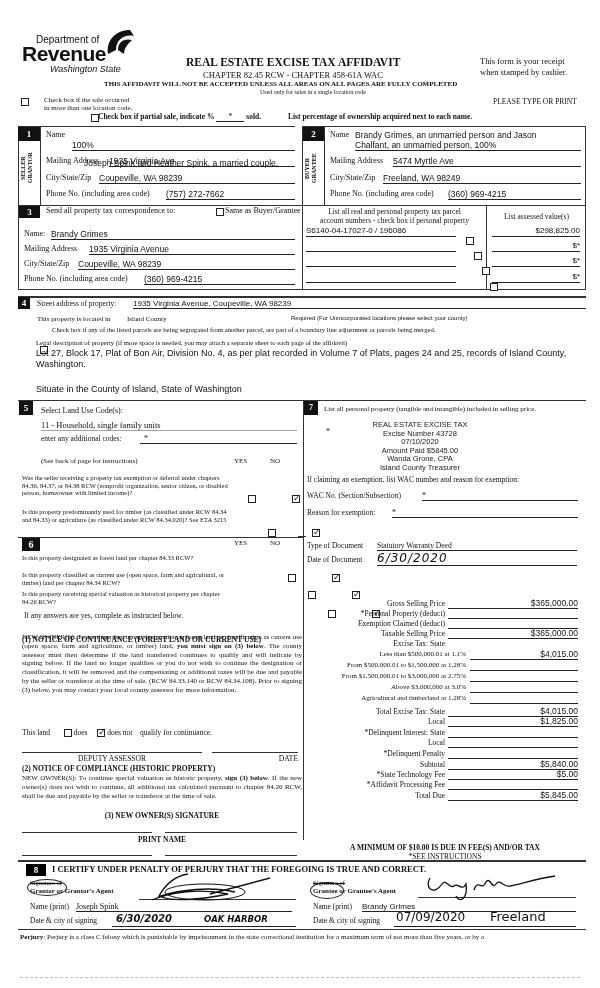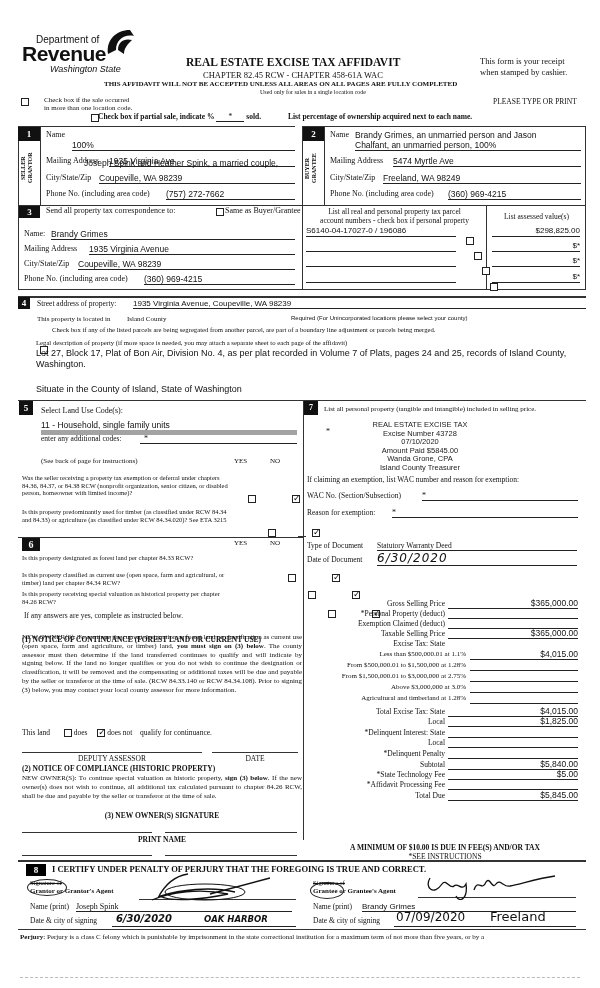--- a/index.html
+++ b/index.html
@@ -133,21 +133,21 @@
 <div class="abs sans" style="left:36px;top:348px;width:550px;font-size:9px;line-height:11px;">Lot 27, Block 17, Plat of Bon Air, Division No. 4, as per plat recorded in Volume 7 of Plats, pages 24 and 25, records of Island County, Washington.</div>
 <div class="abs sans" style="left:36px;top:384px;font-size:9px;">Situate in the County of Island, State of Washington</div>
 
 
 <div class="abs" style="left:18px;top:400px;width:285px;height:1px;background:#333;"></div>
 <div class="abs" style="left:303px;top:400px;width:1px;height:440px;background:#333;"></div>
 <div class="abs" style="left:303px;top:400px;width:283px;height:1px;background:#333;"></div>
 
 <div class="num-badge" style="left:19px;top:401px;width:14px;height:14px;line-height:14px;">5</div>
 <div class="abs field-label" style="left:41px;top:406px;font-size:8px;">Select Land Use Code(s):</div>
-<div class="abs sans" style="left:41px;top:420px;width:256px;font-size:8.5px;border-bottom:5px solid #a3a3a3;">11 - Household, single family units</div>
+<div class="abs sans" style="left:41px;top:420px;width:256px;font-size:8.5px;border-bottom:1px solid #a3a3a3;font-family:Liberation Serif, serif;">11 - Household, single family units</div>
 <div class="abs field-label" style="left:41px;top:434px;font-size:7.5px;">enter any additional codes:</div>
 <div class="abs field-label" style="left:140px;top:434px;width:157px;border-bottom:1px solid #222;padding-left:4px;">*</div>
 
 <div class="abs field-label" style="left:41px;top:457px;font-size:7px;">(See back of page for instructions)</div>
 <div class="abs field-label" style="left:234px;top:457px;font-size:7px;">YES</div>
 <div class="abs field-label" style="left:270px;top:457px;font-size:7px;">NO</div>
 
 <div class="abs field-label" style="left:22px;top:474px;width:210px;font-size:6.5px;line-height:7.6px;">Was the seller receiving a property tax exemption or deferral under chapters 84.36, 84.37, or 84.38 RCW (nonprofit organization, senior citizen, or disabled person, homeowner with limited income)?</div>
 <span class="abs cb" id="lu-q0-yes" style="left:238px;top:476px;"></span>
 <span class="abs cb checked" id="lu-q0-no" style="left:272px;top:476px;"></span>
@@ -183,21 +183,21 @@
   <span style="display:inline-block;width:6px;"></span>
   <span class="cb checked" id="does-not-cb"></span>
   <span>does not</span>
   <span style="display:inline-block;width:4px;"></span>
   <span>qualify for continuance.</span>
 </div>
 
 <div class="abs" style="left:22px;top:752px;width:180px;height:1px;background:#333;"></div>
 <div class="abs" style="left:212px;top:752px;width:86px;height:1px;background:#333;"></div>
 <div class="abs field-label center" style="left:22px;top:754px;width:180px;font-size:7.5px;">DEPUTY ASSESSOR</div>
-<div class="abs field-label center" style="left:212px;top:754px;width:86px;font-size:7.5px;">DATE</div>
+<div class="abs field-label center" style="left:212px;top:754px;width:86px;font-size:7.5px;text-align:right;">DATE</div>
 
 <div class="abs field-label" style="left:22px;top:764px;font-size:7.5px;font-weight:bold;">(2) NOTICE OF COMPLIANCE (HISTORIC PROPERTY)</div>
 <div class="abs field-label" style="left:22px;top:774px;width:280px;font-size:7px;line-height:8.8px;text-align:justify;"><span>NEW OWNER(S):  To continue special valuation as historic property, </span><b>sign (3) below</b><span>.  If the new owner(s) does not wish to continue, all additional tax calculated pursuant to chapter 84.26 RCW, shall be due and payable by the seller or transferor at the time of sale.</span></div>
 <div class="abs field-label center" style="left:22px;top:811px;width:280px;font-size:7.5px;font-weight:bold;">(3) NEW OWNER(S) SIGNATURE</div>
 
 <div class="abs" style="left:22px;top:832px;width:130px;height:1px;background:#333;"></div>
 <div class="abs" style="left:165px;top:832px;width:132px;height:1px;background:#333;"></div>
 <div class="abs field-label center" style="left:22px;top:835px;width:280px;font-size:7.5px;font-weight:bold;">PRINT NAME</div>
 <div class="abs" style="left:22px;top:855px;width:130px;height:1px;background:#333;"></div>
 <div class="abs" style="left:165px;top:855px;width:132px;height:1px;background:#333;"></div>

